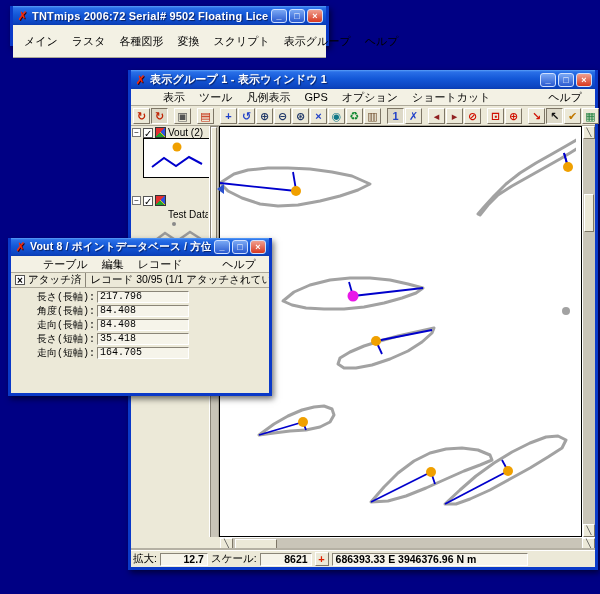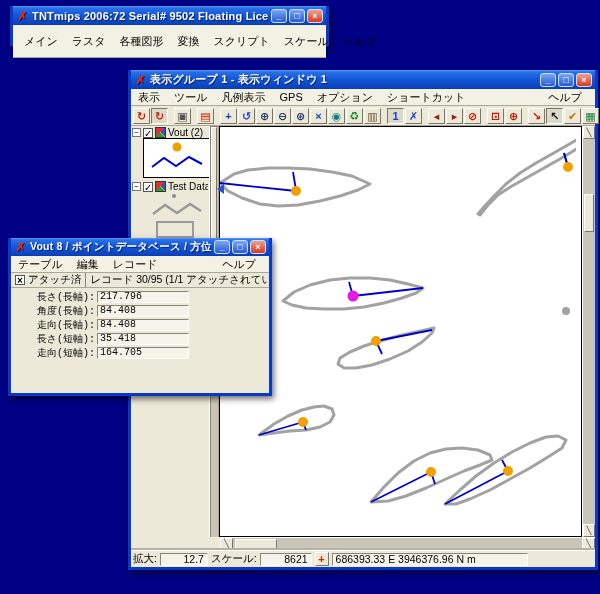--- a/index.html
+++ b/index.html
@@ -9,21 +9,21 @@
   .window { position:absolute; background:#ece9d8; border:3px solid #0a39c8; border-top:none; box-shadow:2px 3px 6px rgba(0,0,0,.55); }
   .titlebar { height:19px; display:flex; align-items:center; gap:3px; padding:0 3px;
     background:linear-gradient(180deg,#5aa0f8 0%,#2a70e8 10%,#1458d8 45%,#0c44c0 90%,#0a3cb0 100%);
     color:#fff; font-size:11px; font-weight:bold; white-space:nowrap; overflow:hidden; }
   .titlebar .app-icon { color:#ff2a00; background:transparent; font-size:12px; font-weight:bold; width:13px; text-align:center; flex:0 0 auto; text-shadow:1px 1px 0 #400; }
   .titlebar .t-text { flex:1 1 auto; overflow:hidden; text-overflow:clip; letter-spacing:.2px; text-shadow:1px 1px 1px rgba(0,0,30,.6); }
   .tbtns { display:flex; gap:2px; flex:0 0 auto; }
   .tbtn { width:16px; height:14px; font-size:9px; line-height:13px; text-align:center; color:#fff; border:1px solid #cfe0ff; border-radius:3px;
     background:linear-gradient(180deg,#7aa8f4,#2a5ad0); font-weight:bold; }
   .tbtn.close { background:linear-gradient(180deg,#f0a090,#d83820); }
-  .menubar { height:17px; background:#f3f1e4; border-bottom:1px solid #aca899; display:flex; align-items:center; font-size:11px; position:relative; }
+  .menubar { height:17px; background:#f3f1e4; border-bottom:1px solid #aca899; display:flex; align-items:center; font-size:11px; position:relative;padding-left:25px; }
   .menubar .mi { padding:0 7px; white-space:nowrap; }
   .menubar .help { position:absolute; right:6px; }
 
   
   .toolbar { height:20px; background:#ece9d8; border-bottom:1px solid #aca899; display:flex; align-items:center; padding:1px 2px; }
   .tb { width:17px; height:16px; flex:0 0 auto; line-height:14px; text-align:center; font-size:11px; font-weight:bold;
     background:#ece9d8; border:1px solid; border-color:#ffffff #7d7666 #7d7666 #ffffff; margin-right:1px; }
   .tb.pressed { border-color:#7d7666 #ffffff #ffffff #7d7666; background:#ddd9c8; }
   .tb.gap { margin-left:5px; }
 
@@ -45,21 +45,21 @@
 
   .canvas-wrap { flex:1 1 auto; position:relative; background:#fff; border:1px solid #000; overflow:hidden; }
   .vscroll { width:13px; flex:0 0 auto; background:#c9c5b8; border-left:1px solid #fff; position:relative; }
   .scroll-end { position:absolute; left:0; right:0; height:13px; background:#ece9d8; border:1px solid; border-color:#fff #7d7666 #7d7666 #fff; font-size:8px; line-height:11px; text-align:center; color:#444; }
   .vthumb { position:absolute; left:1px; right:1px; top:68px; height:38px; background:#ece9d8; border:1px solid; border-color:#fff #7d7666 #7d7666 #fff; }
   .hscroll { position:absolute; left:89px; right:0; bottom:17px; height:13px; background:#c9c5b8; border-top:1px solid #fff; }
   .hthumb { position:absolute; left:15px; top:1px; width:42px; height:10px; background:#ece9d8; border:1px solid; border-color:#fff #7d7666 #7d7666 #fff; }
   .h-end { position:absolute; top:0; width:13px; height:12px; background:#ece9d8; border:1px solid; border-color:#fff #7d7666 #7d7666 #fff; font-size:8px; line-height:10px; text-align:center; color:#444; }
 
   .statusbar { position:absolute; left:0; right:0; bottom:0; height:17px; background:#ece9d8; border-top:1px solid #fff; box-shadow:0 -2px 0 #b5b1a4; display:flex; align-items:center; gap:3px; padding:0 2px; font-size:10.5px; }
-  .sbox { background:#f6f4ea; border:1px solid; border-color:#8a8578 #fff #fff #8a8578; height:13px; line-height:11px; padding:0 3px; overflow:hidden; white-space:nowrap; }
+  .sbox { background:#f6f4ea; border:1px solid; border-color:#8a8578 #fff #fff #8a8578; height:13px; line-height:11px; padding:0 3px; overflow:hidden; white-space:nowrap;font-weight:bold; }
   .sbox.num { text-align:right; }
   .plusbtn { width:14px; height:14px; background:#ece9d8; border:1px solid; border-color:#fff #7d7666 #7d7666 #fff; color:#e02000; font-weight:bold; font-size:11px; line-height:12px; text-align:center; }
 
   
   .db-statusrow { display:flex; align-items:center; height:15px; font-size:10.5px; border-bottom:1px solid #aca899; background:#ece9d8; }
   .db-att { display:flex; align-items:center; gap:3px; padding:0 4px; border-right:1px solid #8a8578; height:100%; white-space:nowrap; }
   .db-rec { padding:0 4px; white-space:nowrap; overflow:hidden; }
   .db-fields { padding-top:2px; }
   .db-row { display:flex; align-items:center; height:14px;font-family:Liberation Mono, monospace; }
   .db-label { width:86px; text-align:right; font-size:10px; padding-right:2px; white-space:nowrap; flex:0 0 auto; }
@@ -77,21 +77,21 @@
       <span class="tbtn">□</span>
       <span class="tbtn close">×</span>
     </span>
   </div>
   <div class="menubar" style="justify-content:space-between; padding:16px 4px;">
       <span class="mi">メイン</span>
       <span class="mi">ラスタ</span>
       <span class="mi">各種図形</span>
       <span class="mi">変換</span>
       <span class="mi">スクリプト</span>
-      <span class="mi">スケール</span>
+      <span class="mi">表示グループ</span>
       <span class="mi">ヘルプ</span>
     </div>
 </div>
 
 <div class="window" style="left:128px; top:70px; width:470px; height:500px; z-index:1;">
   <div class="titlebar">
     <span class="app-icon">✗</span>
     <span class="t-text">表示グループ 1  - 表示ウィンドウ 1</span>
     <span class="tbtns">
       <span class="tbtn">_</span>
@@ -147,21 +147,21 @@
       <div class="sample-box sel">
         <svg width="66" height="34">
           <circle cx="33" cy="8" r="4.5" fill="#f0a000"></circle>
           <polyline points="8,28 20,19 32,27 45,18 58,25" fill="none" stroke="#0000cc" stroke-width="2"></polyline>
         </svg>
       </div>
       <div class="lrow">
         <span class="expander">−</span>
         <span class="chk">✓</span>
         <span class="layer-ico"></span>
-        <span style="overflow:hidden; text-overflow:clip; max-width:40px;">Test Data</span>
+        <span style="overflow:hidden; text-overflow:clip; max-width:40px;margin-top:28px;">Test Data</span>
       </div>
       <div class="sample-box">
         <svg width="66" height="52">
           <circle cx="31" cy="4" r="2" fill="#8a8a8a"></circle>
           <polyline points="10,22 22,13 34,21 47,12 58,19" fill="none" stroke="#9a9a9a" stroke-width="2.5"></polyline>
           <rect x="14" y="30" width="36" height="15" fill="none" stroke="#9a9a9a" stroke-width="2"></rect>
         </svg>
       </div>
       <div class="panel-scroll">
         <div class="panel-thumb"></div>

